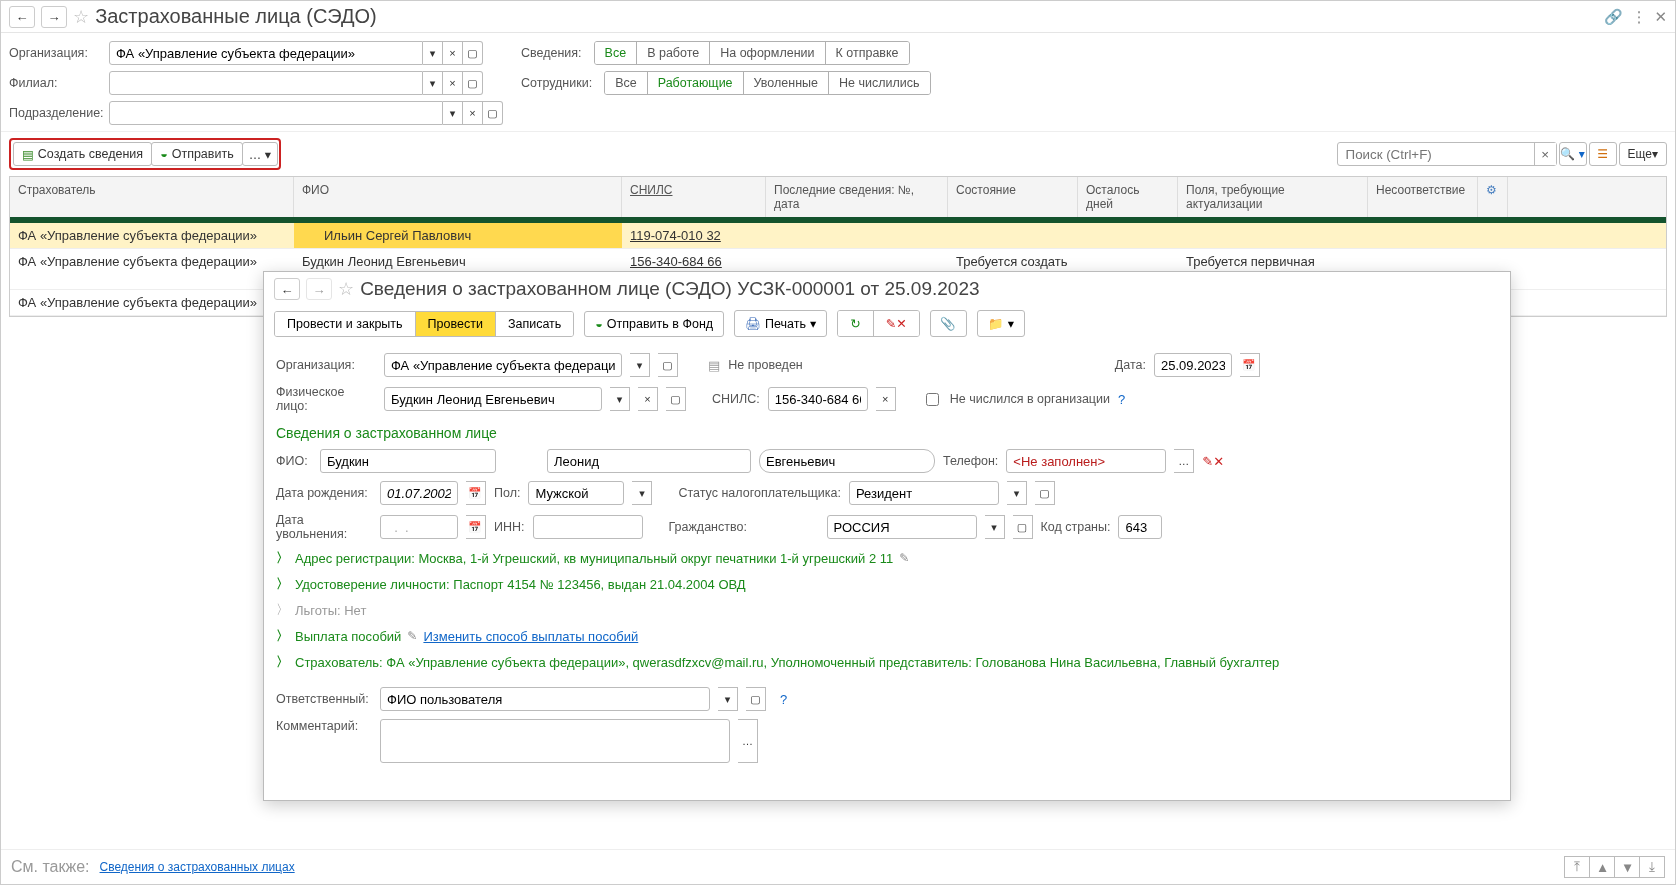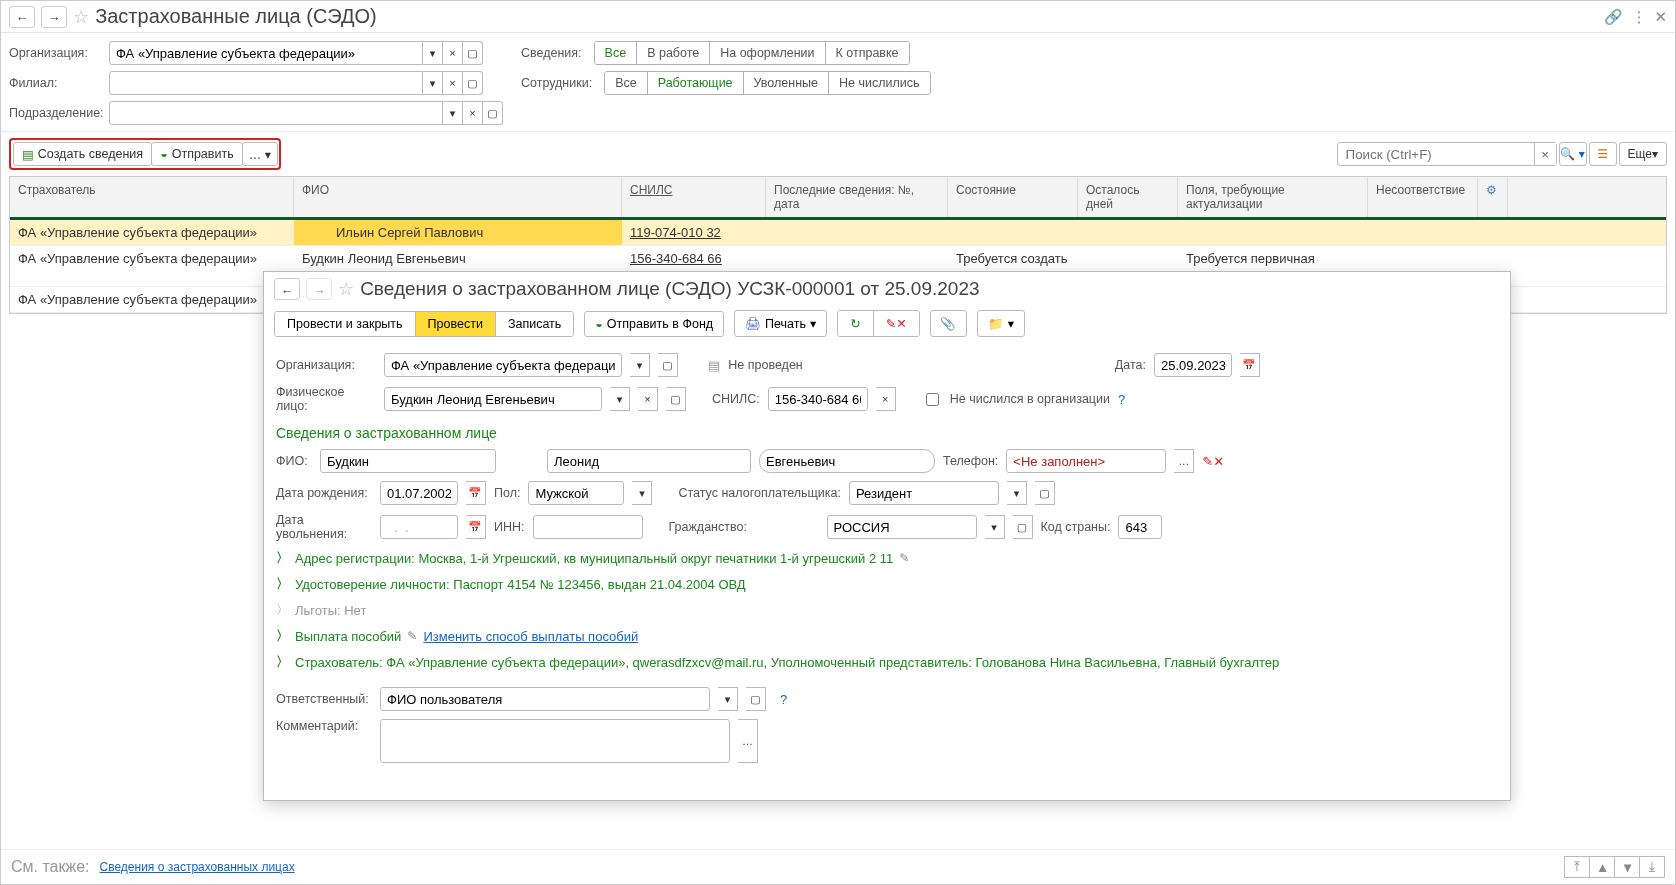--- a/index.html
+++ b/index.html
@@ -36,21 +36,21 @@
   .tool-btn.icon-only{padding:0 6px;}
   .toolbar-right { margin-left:auto; display:flex; gap:2px; align-items:center;}
   .search-box { position:relative; }
   .search-box input { width:220px; height:24px; border:1px solid #bbb; border-radius:3px; padding:0 22px 0 8px; color:#999;}
   .search-box .xbtn { position:absolute; right:1px; top:1px; width:22px; height:22px; border:none;border-left:1px solid #bbb; background:#fff; cursor:pointer; color:#666;}
   .sq-btn { height:24px; min-width:28px; border:1px solid #bbb; border-radius:3px; background:#fff; cursor:pointer; display:flex;align-items:center;justify-content:center; font-size:12px;}
   .sq-btn.blue { color:#1066c8; }
   
   
   .grid { border:1px solid #ccc; margin:0 8px;}
-  .grid-header { display:flex; background:#f4f4f4; border-bottom:3px solid #14532d;}
+  .grid-header { display:flex; background:#f4f4f4; border-bottom:6px solid #14532d;}
   .gh-cell { padding:6px 8px; border-right:1px solid #ddd; font-size:12px; color:#555;}
   .grid-row   { display:flex; border-bottom:1px solid #eee;}
   .gr-cell    { padding:5px 8px; font-size:13px; color:#333; border-right:1px solid transparent;}
   .grid-row.selected { background:#fff3c6; }
   .grid-row.selected .gr-cell.name { background:#ffd94f; }
   
   .c1{width:284px;} .c2{width:328px;} .c3{width:144px;text-decoration:underline;} .c4{width:182px;}
   .c5{width:130px;} .c6{width:100px;} .c7{width:190px;} .c8{width:110px;} .c9{width:30px;}
   
   
@@ -183,21 +183,21 @@
       <div class="gh-cell c4">Последние сведения: №, дата</div>
       <div class="gh-cell c5">Состояние</div>
       <div class="gh-cell c6">Осталось дней</div>
       <div class="gh-cell c7">Поля, требующие актуализации</div>
       <div class="gh-cell c8">Несоответствие</div>
       <div class="gh-cell c9" style="color:#4a80c0">⚙</div>
     </div>
 
     <div class="grid-row selected">
       <div class="gr-cell c1">ФА «Управление субъекта федерации»</div>
-      <div class="gr-cell c2 name" style="padding-left:42px">Ильин Сергей Павлович</div>
+      <div class="gr-cell c2 name" style="padding-left:30px">Ильин Сергей Павлович</div>
       <div class="gr-cell c3">119-074-010 32</div>
       <div class="gr-cell c4"></div>
       <div class="gr-cell c5"></div>
       <div class="gr-cell c6"></div>
       <div class="gr-cell c7"></div>
       <div class="gr-cell c8"></div>
       <div class="gr-cell c9"></div>
     </div>
     <div class="grid-row">
       <div class="gr-cell c1">ФА «Управление субъекта федерации»</div>
@@ -307,21 +307,21 @@
         <input class="inpt" style="width: 204px; margin-left: 43px;" value="Леонид">
         <input class="inpt" style="width: 176px; border-radius: 11px;" value="Евгеньевич">
         <span class="flab">Телефон:</span>
         <input class="inpt" style="width: 160px; color: #b91c1c;" value="&lt;Не заполнен&gt;">
         <div class="mini-btn">…</div>
         <span style="color:#cc2222">✎✕</span>
       </div>
 
       <div class="form-row">
         <span class="flab" style="width:96px">Дата рождения:</span>
-        <input class="inpt" style="width: 78px;" value="01.07.2002">
+        <input class="inpt" style="width: 78px; font-style: italic;" value="01.07.2002">
         <div class="mini-btn">📅</div>
         <span class="flab">Пол:</span>
         <input class="inpt" style="width: 96px;" value="Мужской">
         <div class="mini-btn">▾</div>
         <span style="width:10px"></span>
         <span class="flab">Статус налогоплательщика:</span>
         <input class="inpt" style="width: 150px;" value="Резидент">
         <div class="mini-btn">▾</div>
         <div class="mini-btn">▢</div>
       </div>

